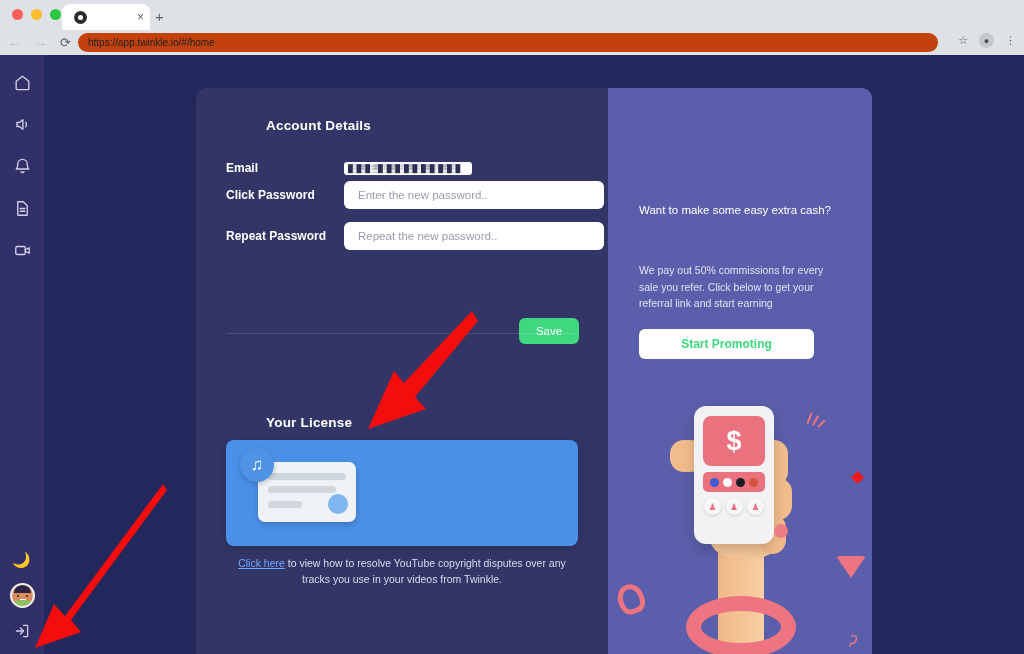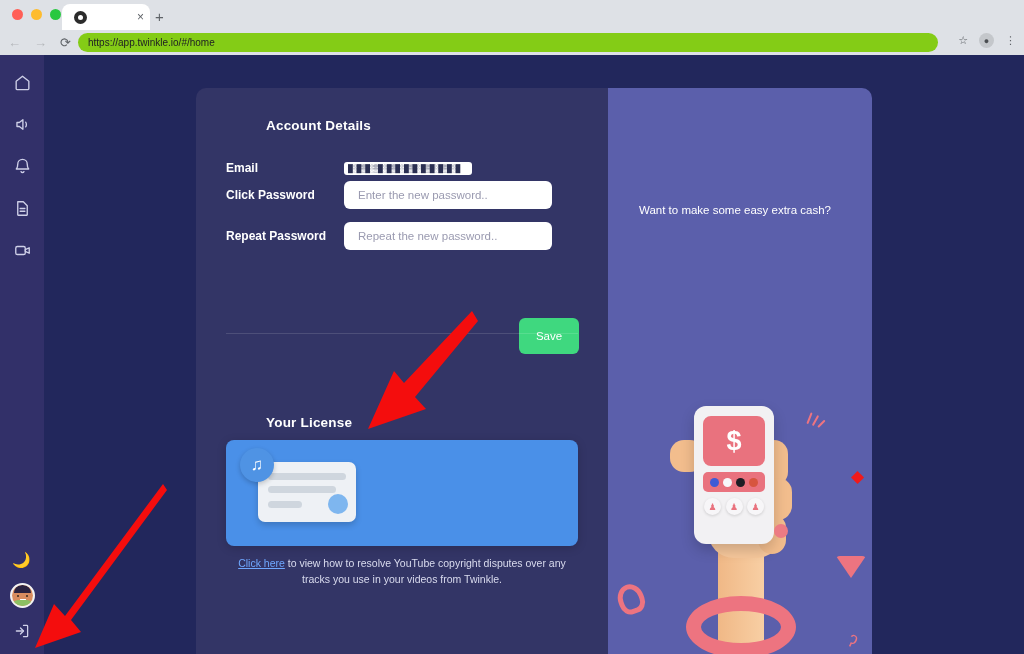--- a/index.html
+++ b/index.html
@@ -36,21 +36,21 @@
     white-space: nowrap; overflow: hidden; }
   .tab-close { font-size: 12px; color: #5f6368; line-height: 1; }
   .new-tab { position: absolute; left: 155px; top: 8px; font-size: 15px; color: #5f6368; }
 
   .toolbar { position: relative; height: 25px; background: #dee1e6; }
   .nav-btns { position: absolute; left: 8px; top: 3px; display: flex; gap: 13px;
     color: #5f6368; font-size: 13px; line-height: 19px; }
   .nav-btns span.dim { color: #b4b7bb; }
   .omnibox {
     position: absolute; left: 78px; top: 3px; width: 860px; height: 19px;
-    background: #84cc16; border-radius: 10px; display: flex; align-items: center;
+    background: #c2410c; border-radius: 10px; display: flex; align-items: center;
     padding: 0 10px;
   }
   .omnibox-url { font-size: 10px; color: #202124; white-space: nowrap; }
   .toolbar-right { position: absolute; right: 8px; top: 3px; display: flex;
     align-items: center; gap: 11px; color: #5f6368; font-size: 11px; }
   .profile-chip { width: 15px; height: 15px; border-radius: 50%; background: #c4c7cb;
     display: flex; align-items: center; justify-content: center; font-size: 9px; color: #4a4d51;}
 
   
   .app-body { position: absolute; left: 0; top: 55px; right: 0; bottom: 0; background: #22275c; }
@@ -94,28 +94,28 @@
   .form-label { font-size: 12px; font-weight: bold; color: #ffffff; width: 118px; }
   .email-pill {
     width: 128px; height: 13px; background: #ffffff; border-radius: 3px;
     display: flex; align-items: center; padding: 0 4px; overflow: hidden;
   }
   .email-redacted {
     font-size: 8px; color: #2b2f52; letter-spacing: -0.5px;
     white-space: nowrap; filter: blur(0.6px); font-family: "Liberation Mono", monospace;
   }
   .text-input {
-    width: 208px; height: 28px; background: #ffffff; border: none; border-radius: 6px;
+    width: 260px; height: 28px; background: #ffffff; border: none; border-radius: 6px;
     padding: 0 14px; font-size: 11.5px; color: #1b1b2c;
     font-family: "Liberation Sans", sans-serif;
   }
   .text-input::placeholder { color: #9a9ab0; }
 
   .save-btn {
-    position: absolute; left: 519px; top: 263px; width: 60px; height: 36px;
+    position: absolute; left: 519px; top: 263px; width: 60px; height: 26px;
     background: #3fd87f; border: none; border-radius: 6px;
     color: #ffffff; font-size: 11.5px; font-family: "Liberation Sans", sans-serif;
     cursor: pointer;
   }
   .divider { position: absolute; left: 226px; top: 333px; width: 352px; height: 1px;
     background: rgba(255,255,255,0.13); }
 
   
   .license-card {
     position: absolute; left: 226px; top: 385px; width: 352px; height: 106px;
@@ -332,20 +332,22 @@
         </div>
       </div>
 
       <div class="footnote" style="left:30px; top:467px; width:352px;">
         <a href="#">Click here</a><span> to view how to resolve YouTube copyright disputes over any tracks you use in your videos from Twinkle.</span>
       </div>
     </div>
 
     <div class="panel-right">
       <div class="promo-q">Want to make some easy extra cash?</div>
+      <div class="promo-b">We pay out 50% commissions for every sale you refer. Click below to get your referral link and start earning</div>
+      <button class="promo-btn">Start Promoting</button>
 
       <div class="illus">
         <div class="arm"></div>
         <div class="bracelet"></div>
         <div class="finger thumb"></div>
         <div class="palm"></div>
         <div class="finger f1"></div>
         <div class="finger f2"></div>
         <div class="finger f3"></div>
         <div class="phone">

